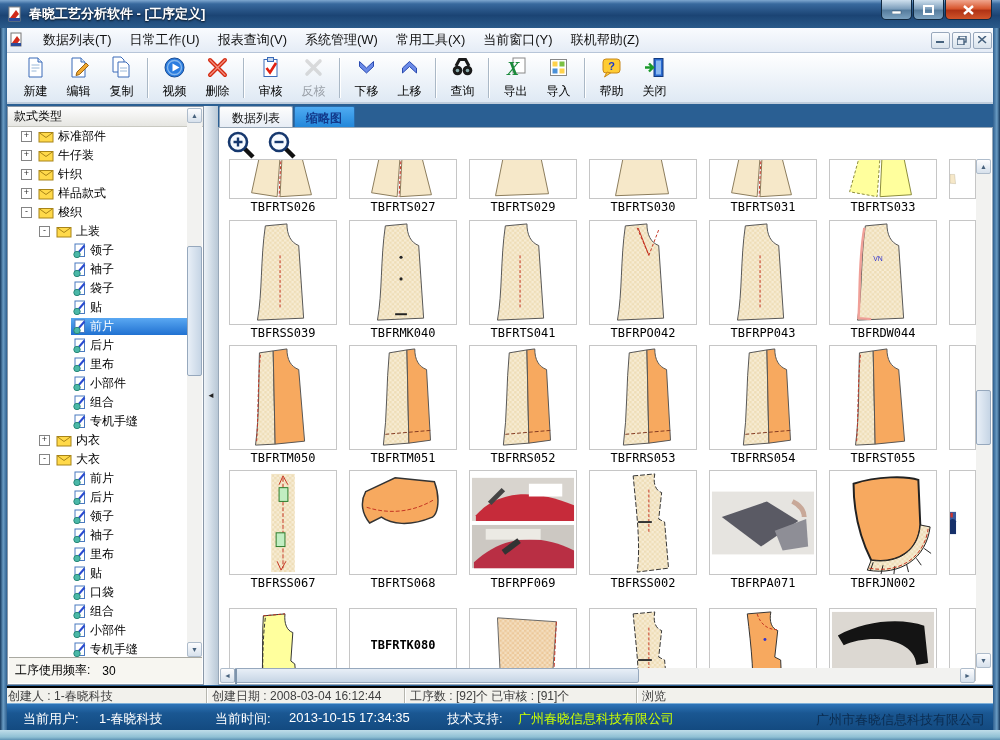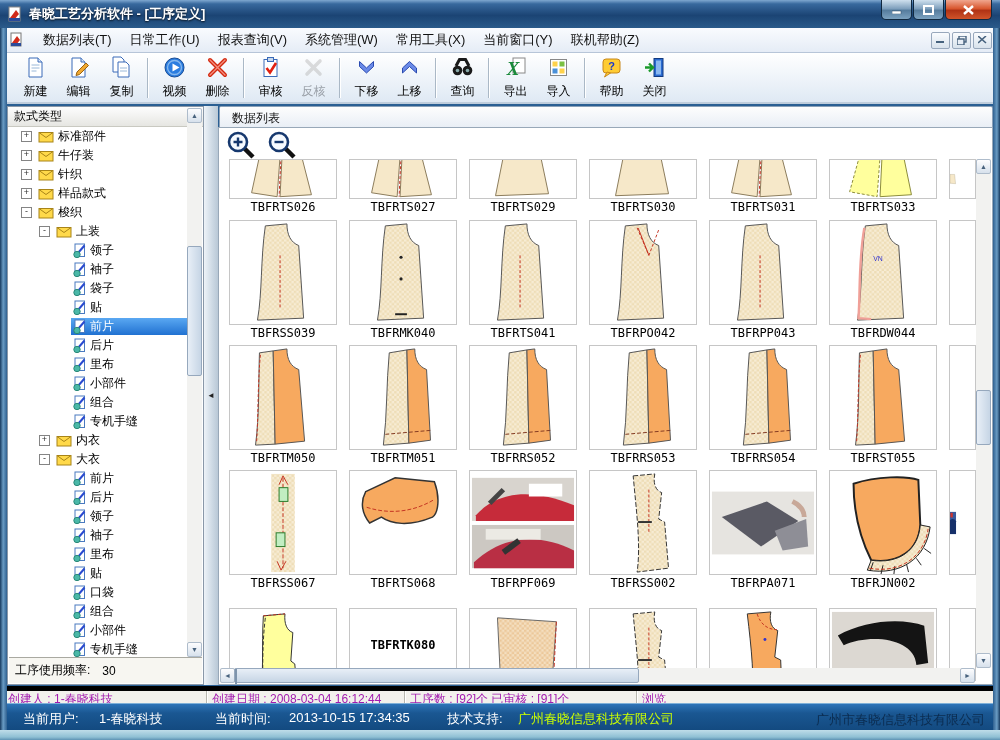--- a/index.html
+++ b/index.html
@@ -57,21 +57,21 @@
   .grip{width:7px;height:5px;border-top:1px solid #7e94ac;border-bottom:1px solid #7e94ac;
     margin:0 auto;position:relative;top:50%;transform:translateY(-50%);}
   .tree-footer{position:absolute;left:1px;right:1px;bottom:1px;height:25px;background:#f7f6f1;
     border-top:1px solid #a9a9a1;display:flex;align-items:center;padding-left:6px;gap:12px;font-size:12px;}
   
   .splitter{left:204px;top:106px;width:14px;height:579px;
     background:linear-gradient(90deg,#eef3f8,#cdd9e4 60%,#b9c8d6);}
   .split-arrow{position:absolute;top:285px;left:3px;font-size:8px;color:#222;}
   
   .main{left:218px;top:106px;width:775px;height:579px;}
-  .tabs{height:21px;display:flex;gap:1px;padding-left:1px;font-size:12px;flex-direction:column;}
+  .tabs{height:21px;display:flex;gap:1px;padding-left:1px;font-size:12px;}
   .tab{padding:3px 12px 2px;border:1px solid #8aa0b8;border-bottom:none;border-radius:2px 2px 0 0;
     background:linear-gradient(#fdfdfd,#e7edf5);color:#111;}
   .tab.active{background:linear-gradient(#4fabf2,#2287da);border-color:#2a6cab;
     color:#123a8c;font-weight:bold;padding-left:11px;}
   .canvas{position:absolute;top:21px;left:0;width:773px;bottom:0;background:#fff;
     border:1px solid #98a8b8;overflow:hidden;}
   .zoom-tools{position:absolute;top:3px;left:8px;display:flex;gap:13px;}
   .grid-row{position:absolute;left:10px;display:flex;gap:12px;}
   .cell{width:108px;flex:none;}
   .cell-box{box-sizing:border-box;border:1px solid #c6c6c6;background:#fff;overflow:hidden;
@@ -85,21 +85,21 @@
   .hscroll{position:absolute;left:1px;right:17px;bottom:1px;height:15px;background:#f2f2f0;}
   .hs-btn{position:absolute;top:0;width:15px;height:15px;border:1px solid #aebccb;border-radius:2px;
     background:linear-gradient(#fdfdfe,#d7e1ec);font-size:7px;color:#47617c;
     display:flex;align-items:center;justify-content:center;box-sizing:border-box;}
   .hs-thumb{position:absolute;top:0;height:15px;border:1px solid #96a8bd;border-radius:2px;
     background:linear-gradient(#e8eff7,#c6d5e5);box-sizing:border-box;}
   .hgrip{height:7px;width:5px;border-left:1px solid #7e94ac;border-right:1px solid #7e94ac;
     margin:4px auto 0;}
   
   .statusbar{left:3px;top:686px;width:994px;height:17px;background:#f2f1ec;
-    border-top:5px solid #000000;display:flex;font-size:12px;color:#a21caf;box-sizing:border-box;}
+    border-top:2px solid #000000;display:flex;font-size:12px;color:#404040;box-sizing:border-box;}
   .st-sec{line-height:16px;padding-left:5px;border-right:1px solid #b6b6ae;
     box-shadow:1px 0 0 #fff;white-space:nowrap;overflow:hidden;box-sizing:border-box;}
   .bottombar{left:3px;top:703px;width:994px;height:27px;color:#fff;font-size:13px;
     background:linear-gradient(#2e74b8,#1a5792 35%,#134a80);border-top:1px solid #7fb0d8;box-sizing:border-box;}
   .bb{position:absolute;top:6px;white-space:nowrap;}
   .bb-support-val{color:#ccff00;}
   .bb-watermark{color:#0b2c50;right:12px;top:7px;}
   .bottom-frame{left:0;top:730px;width:1000px;height:10px;
     background:linear-gradient(#bfdde9,#8fc0d4 70%,#5e93b4);}
   .frame-l{left:0;top:28px;width:7px;height:702px;

